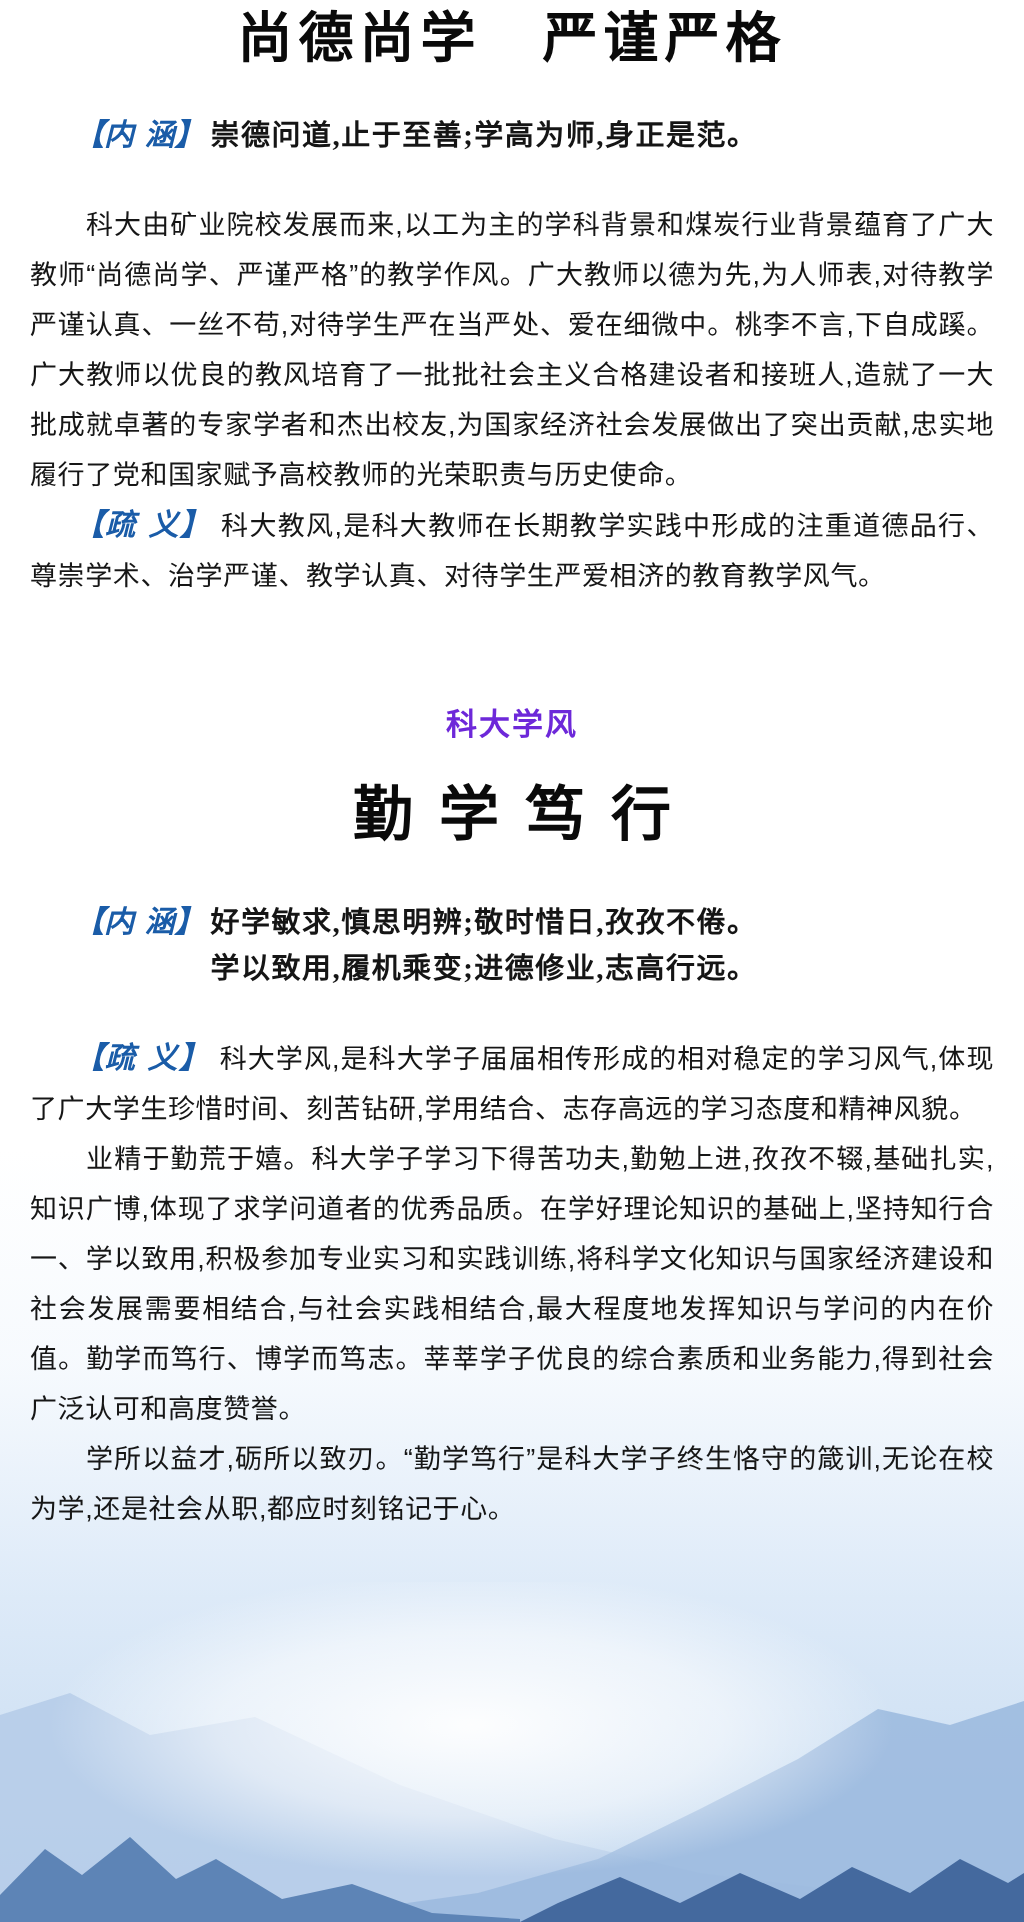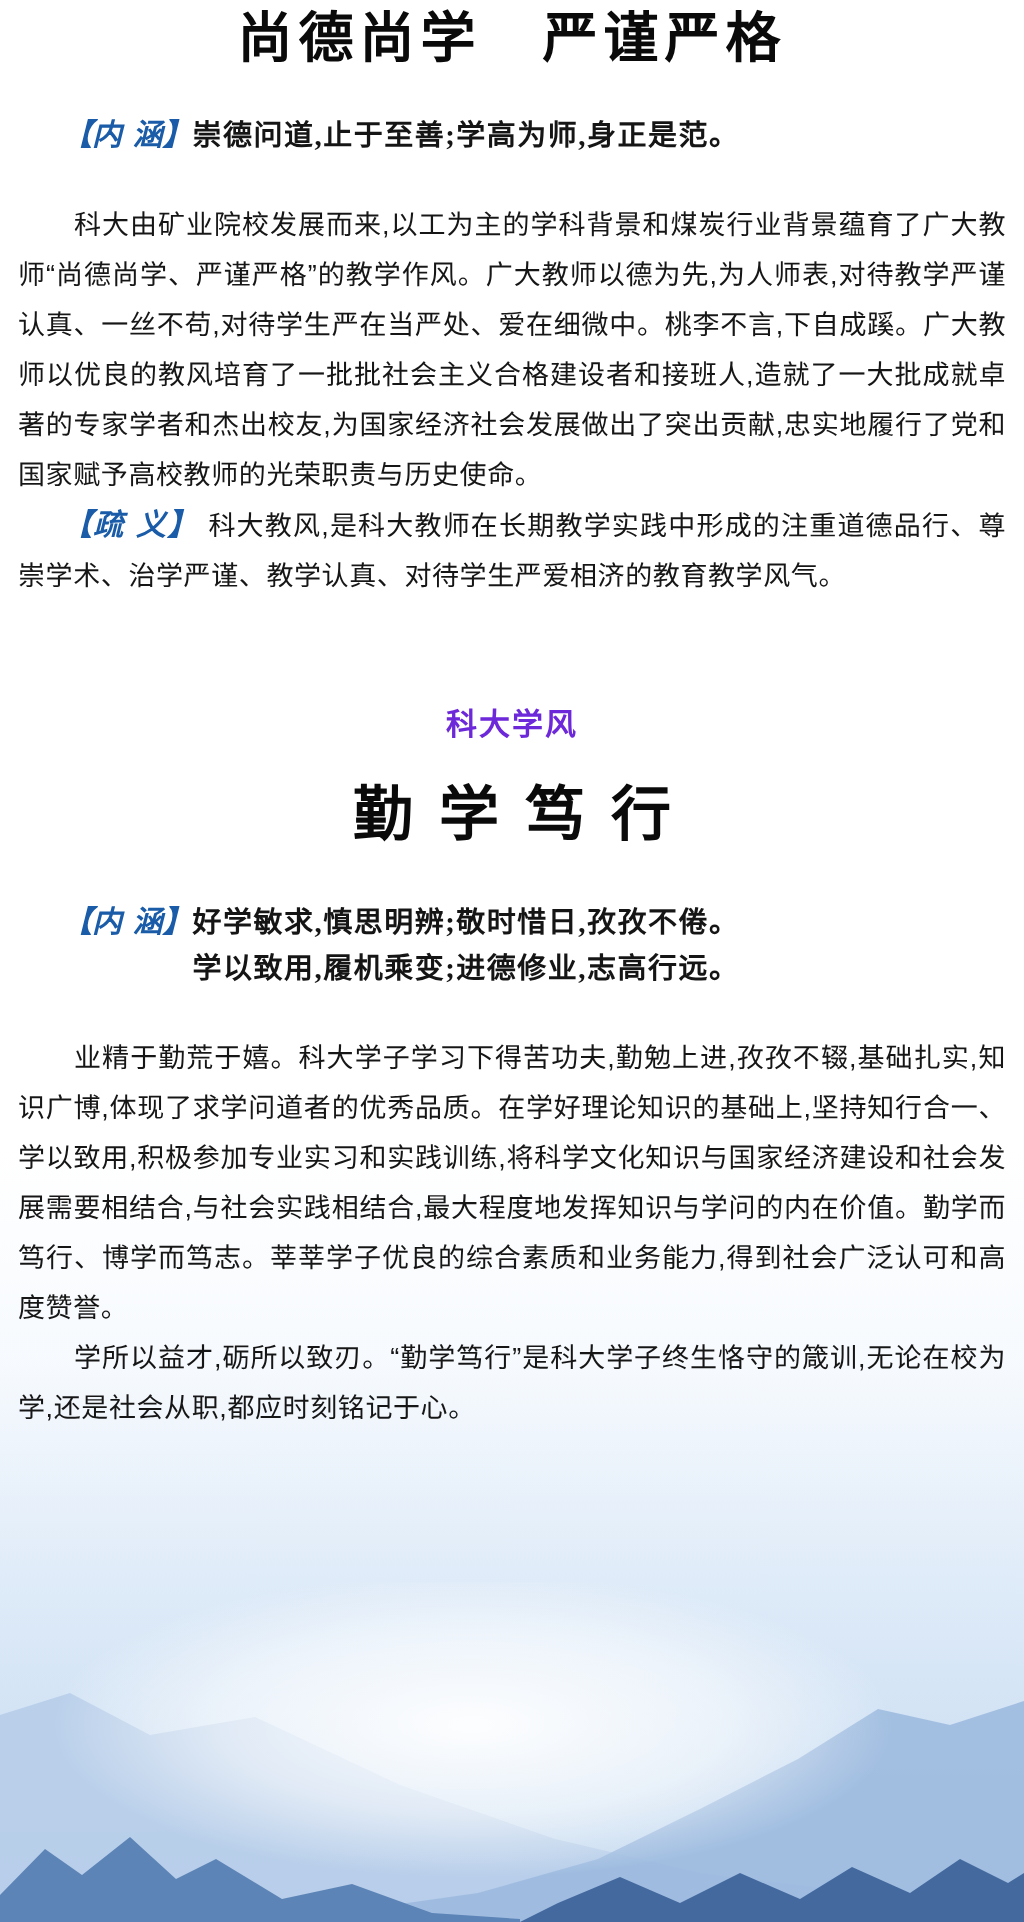--- a/index.html
+++ b/index.html
@@ -25,21 +25,21 @@
   }
   .bg-landscape svg{position:absolute;left:0;bottom:0;display:block;}
   .bg-mist{
     position:absolute;left:0;right:0;bottom:0;height:340px;
     background:radial-gradient(ellipse 55% 60% at 46% 42%,
       rgba(255,255,255,0.95) 0%,
       rgba(255,255,255,0.55) 45%,
       rgba(255,255,255,0) 75%);
   }
 
-  .content{position:relative;z-index:1;padding:0 18px;}
+  .content{position:relative;z-index:1;padding:0 30px;}
 
   
   .main-title{
     margin-top:6px;
     text-align:center;
     font-family:"DejaVu Serif","Liberation Serif",serif;
     font-weight:bold;
     font-size:55px;
     line-height:64px;
     letter-spacing:6px;
@@ -74,20 +74,21 @@
     padding-left:44px;
   }
   .bracket-label{
     flex:0 0 auto;
     color:var(--accent);
     font-family:"DejaVu Serif","Liberation Serif",serif;
     font-style:italic;
     font-weight:bold;
     font-size:30px;
     line-height:46px;
+    margin-right:6px;
     white-space:nowrap;
   }
   .neihan-lines{font-weight:bold;font-size:29px;line-height:46px;letter-spacing:1.5px;color:#151515;font-family:Liberation Serif, serif;}
 
   
   .shuyi{margin-top:42px;}
   .para{
     margin:0;
     font-size:27px;
     line-height:50px;
@@ -143,18 +144,19 @@
 
     <div class="neihan">
       <span class="bracket-label">【内 涵】</span>
       <div class="neihan-lines">
         <div>好学敏求,慎思明辨;敬时惜日,孜孜不倦。</div>
         <div>学以致用,履机乘变;进德修业,志高行远。</div>
       </div>
     </div>
 
     <div class="shuyi">
+      <p class="para first"><span class="label-inline">【疏 义】</span><span>科大学风,是科大学子届届相传形成的相对稳定的学习风气,体现了广大学生珍惜时间、刻苦钻研,学用结合、志存高远的学习态度和精神风貌。</span></p>
       <p class="para indent">业精于勤荒于嬉。科大学子学习下得苦功夫,勤勉上进,孜孜不辍,基础扎实,知识广博,体现了求学问道者的优秀品质。在学好理论知识的基础上,坚持知行合一、学以致用,积极参加专业实习和实践训练,将科学文化知识与国家经济建设和社会发展需要相结合,与社会实践相结合,最大程度地发挥知识与学问的内在价值。勤学而笃行、博学而笃志。莘莘学子优良的综合素质和业务能力,得到社会广泛认可和高度赞誉。</p>
       <p class="para indent">学所以益才,砺所以致刃。“勤学笃行”是科大学子终生恪守的箴训,无论在校为学,还是社会从职,都应时刻铭记于心。</p>
     </div>
 
   </div>
 </div>
 
 </body></html>

